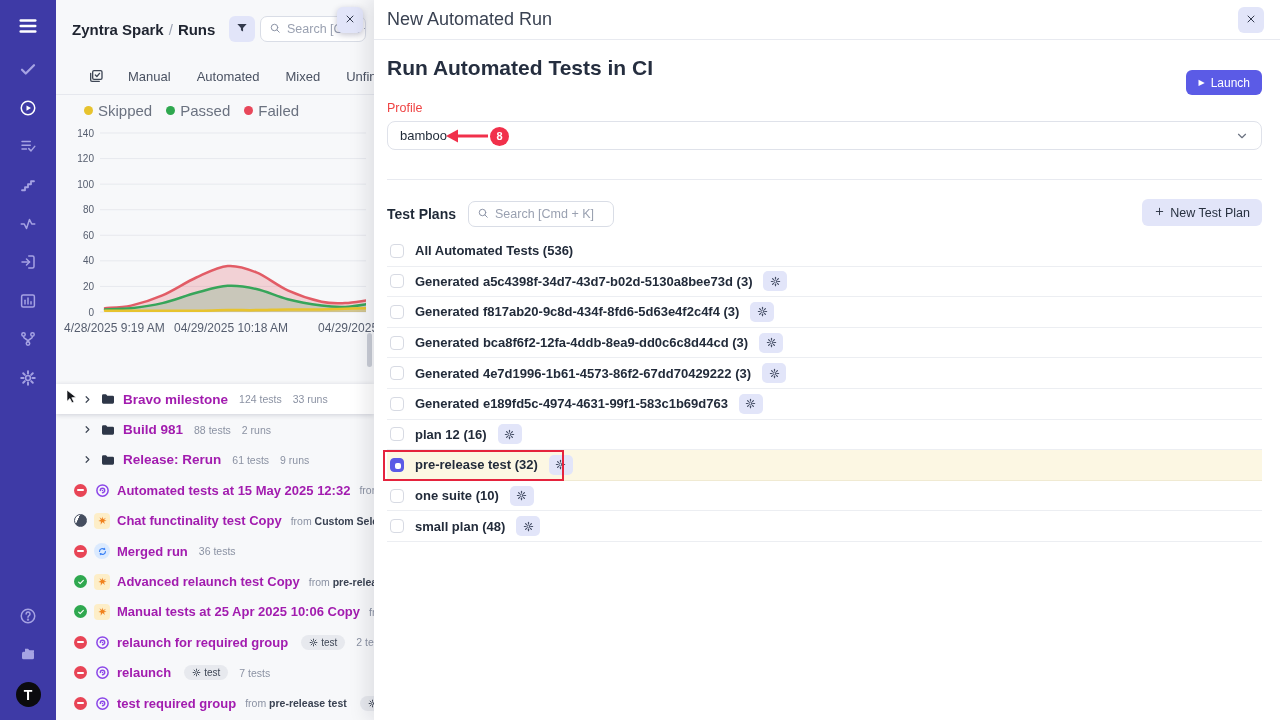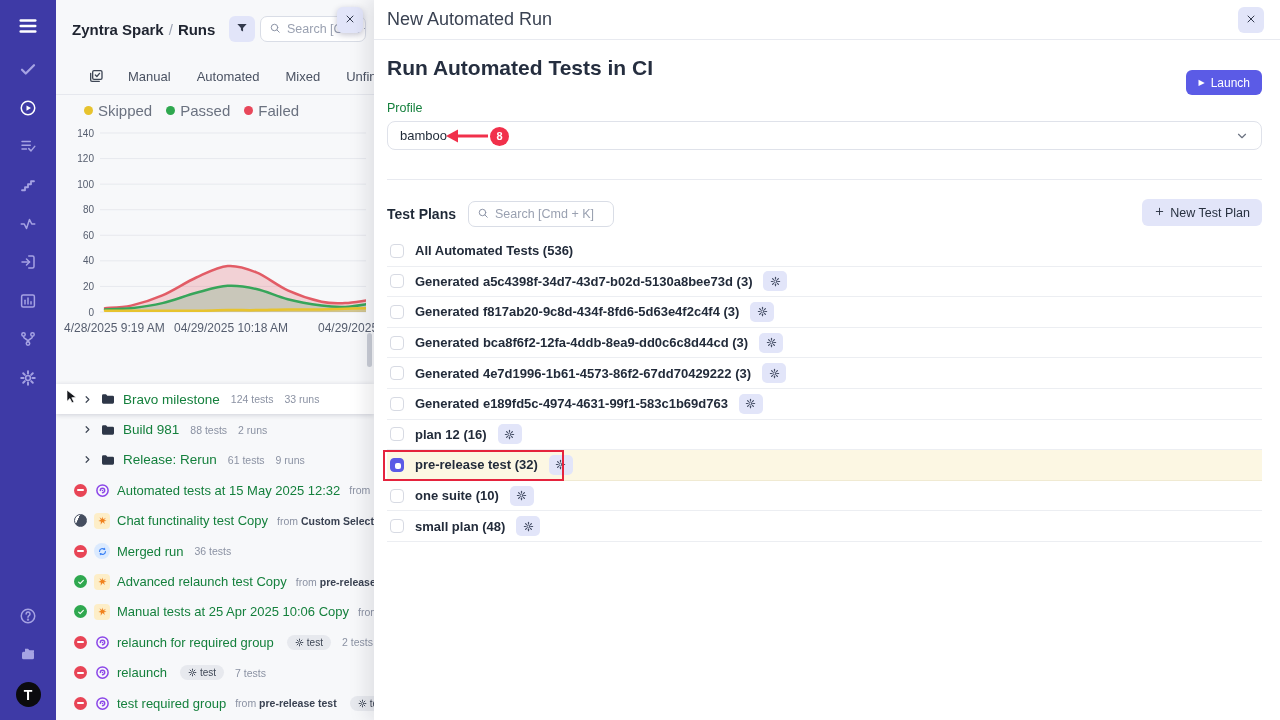--- a/index.html
+++ b/index.html
@@ -34,21 +34,21 @@
   .leg-dot { width:9px; height:9px; border-radius:50%; }
   .lp-chart { position:absolute; top:120px; left:0; width:318px; height:200px; }
   .lp-xlabels { position:absolute; top:320px; left:0; width:318px; height:16px; font-size:12px; color:#555d6e; overflow:hidden; }
   .lp-xlabels span { position:absolute; top:1px; white-space:nowrap; }
   .lp-scrollbar { position:absolute; right:2px; top:333px; width:5px; height:34px; border-radius:3px; background:#c9cdd6; }
 
   .runs { position:absolute; top:384px; left:0; right:0; bottom:0; }
   .run-row { height:30.4px; display:flex; align-items:center; gap:7px; padding-left:18px; white-space:nowrap; overflow:hidden; cursor:pointer; position:relative; }
   .run-row.hovered { background:#ffffff; box-shadow:0 1px 5px rgba(20,25,60,.18); z-index:2; }
   .chev { color:#3f4756; display:flex; margin-left:8px; }
-  .run-name { font-size:13px; font-weight:400; color:#15803d; }
+  .run-name { font-size:13px; font-weight:700; color:#a21caf; }
   .run-name.folder { font-size:13.5px; }
   .run-meta { font-size:10.5px; color:#8b92a3; margin-left:4px; }
   .run-from { font-size:10.5px; color:#8b92a3; margin-left:2px; }
   .run-from b { color:#3a4252; font-size:10.5px; }
   .status { width:13px; height:13px; border-radius:50%; flex:0 0 auto; display:flex; align-items:center; justify-content:center; }
   .status.blocked { background:var(--status-red); }
   .status.blocked i { display:block; width:7px; height:2px; background:#fff; border-radius:1px; }
   .status.passed { background:var(--status-green); color:#fff; }
   .status.half { border:1.5px solid #454e5f; background:linear-gradient(115deg,#ffffff 30%,#454e5f 32%); }
   .ticon { width:16px; height:16px; border-radius:4px; display:flex; align-items:center; justify-content:center; flex:0 0 auto; }
@@ -61,21 +61,21 @@
   
   .right-panel { position:absolute; left:374px; top:0; width:906px; height:720px; background:#ffffff; z-index:10; box-shadow:-7px 0 18px rgba(15,23,42,.10); }
   .rp-header { height:40px; border-bottom:1px solid #e8eaf0; display:flex; align-items:center; padding:0 13px; position:relative; }
   .rp-header-title { font-size:18px; color:#3a4252; }
   .rp-close { position:absolute; right:16px; top:7px; }
   .rp-body { padding:0 18px 0 13px; position:relative; }
   .rp-title { margin-top:16px; font-size:21px; font-weight:bold; color:#252e3f; }
   .rp-subtitle { margin-top:7px; font-size:11.5px; color:#6b7280; }
   .launch-btn { position:absolute; right:18px; top:14px; height:25px; background:var(--accent); color:#fff; border:none; border-radius:6px; font-size:12px; padding:0 12px; display:flex; align-items:center; gap:6px; cursor:pointer; font-family:inherit; }
   .launch-btn .tri { font-size:8px; }
-  .profile-label { margin-top:21px; font-size:12.5px; color:#15803d; }
+  .profile-label { margin-top:21px; font-size:12.5px; color:#ef4444; }
   .profile-select { position:relative; margin-top:6px; height:29px; border:1px solid #dfe2ea; border-radius:8px; background:#fff; display:flex; align-items:center; padding:0 12px; cursor:pointer; }
   .profile-value { font-size:13px; color:#1f2937; }
   .profile-select .chev-down { position:absolute; right:12px; color:#6b7280; display:flex; }
   .annotation { position:absolute; left:56px; top:4px; display:flex; align-items:center; pointer-events:none; }
   .ann-badge { width:19px; height:19px; border-radius:50%; background:var(--annotation-red); color:#fff; font-size:11px; font-weight:bold; display:flex; align-items:center; justify-content:center; margin-left:-2px; }
   .rp-divider { border:none; border-top:1px solid #e8eaf0; margin-top:29px; }
   .plans-header { margin-top:21px; display:flex; align-items:center; position:relative; }
   .plans-heading { font-size:14px; font-weight:bold; color:#1f2937; }
   .plans-search { width:146px; margin-left:12px; }
   .new-plan-btn { position:absolute; right:0; top:-2px; height:27px; background:var(--lavender); border:none; border-radius:6px; font-size:12.5px; color:#27303f; padding:0 12px; display:flex; align-items:center; gap:5px; cursor:pointer; font-family:inherit; }

